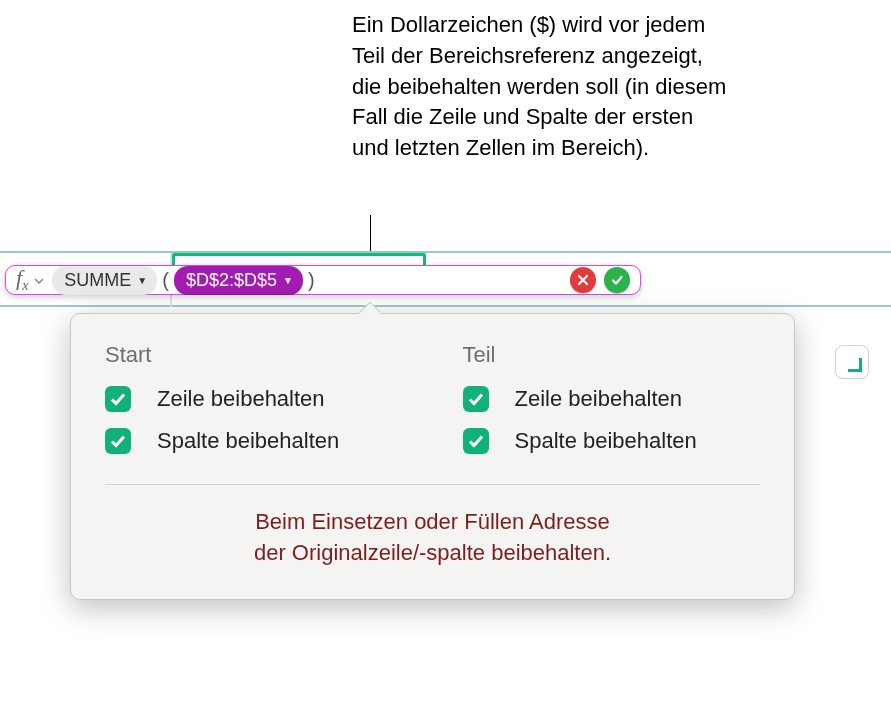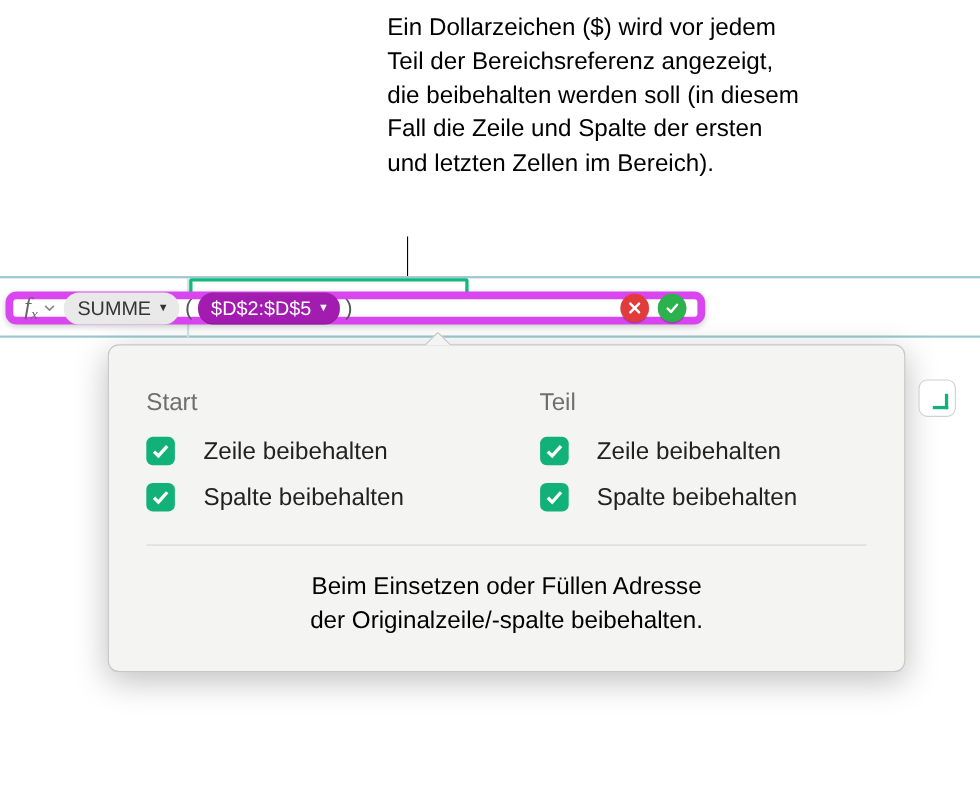--- a/index.html
+++ b/index.html
@@ -65,21 +65,21 @@
   }
 
   
   .formula-bar {
     position: absolute;
     top: 265px;
     left: 5px;
     width: 636px;
     height: 30px;
     background: #fff;
-    border: 7px solid #d946ef;
+    border: 1px solid #d946ef;
     border-radius: 10px;
     box-shadow: 0 2px 6px rgba(0,0,0,0.2);
     display: flex;
     align-items: center;
     padding: 0 8px;
     justify-content: center;
   }
 
   .fx-label {
     font-family: Georgia, serif;
@@ -150,27 +150,27 @@
     box-shadow: 0 1px 1px rgba(0,0,0,0.25);
   }
   .circle-cancel { background: #e23b3b; }
   .circle-accept { background: #2bb24c; }
   .circle-btn svg { width: 14px; height: 14px; }
 
   
   .popover {
     position: absolute;
     top: 313px;
-    left: 98px;
+    left: 70px;
     width: 725px;
     background: #f4f4f2;
     border: 1px solid #c7c7c7;
     border-radius: 10px;
     box-shadow: 0 8px 30px rgba(0,0,0,0.25);
-    padding: 39px 34px 30px 34px;
+    padding: 28px 34px 30px 34px;
   }
   .popover-arrow {
     position: absolute;
     top: -12px;
     left: 286px;
     width: 24px;
     height: 12px;
     overflow: hidden;
   }
   .popover-arrow::after {
@@ -224,21 +224,21 @@
 
   .popover-divider {
     border: none;
     border-top: 1px solid #d5d5d3;
     margin: 14px 0 22px 0;
   }
   .popover-footer {
     text-align: center;
     font-size: 22px;
     line-height: 1.4;
-    color: #000000;
+    color: #7f1d1d;
   }
 
   
   .corner-glyph {
     position: absolute;
     top: 345px;
     right: 22px;
     width: 34px;
     height: 34px;
     border: 1px solid #d0d0d0;

